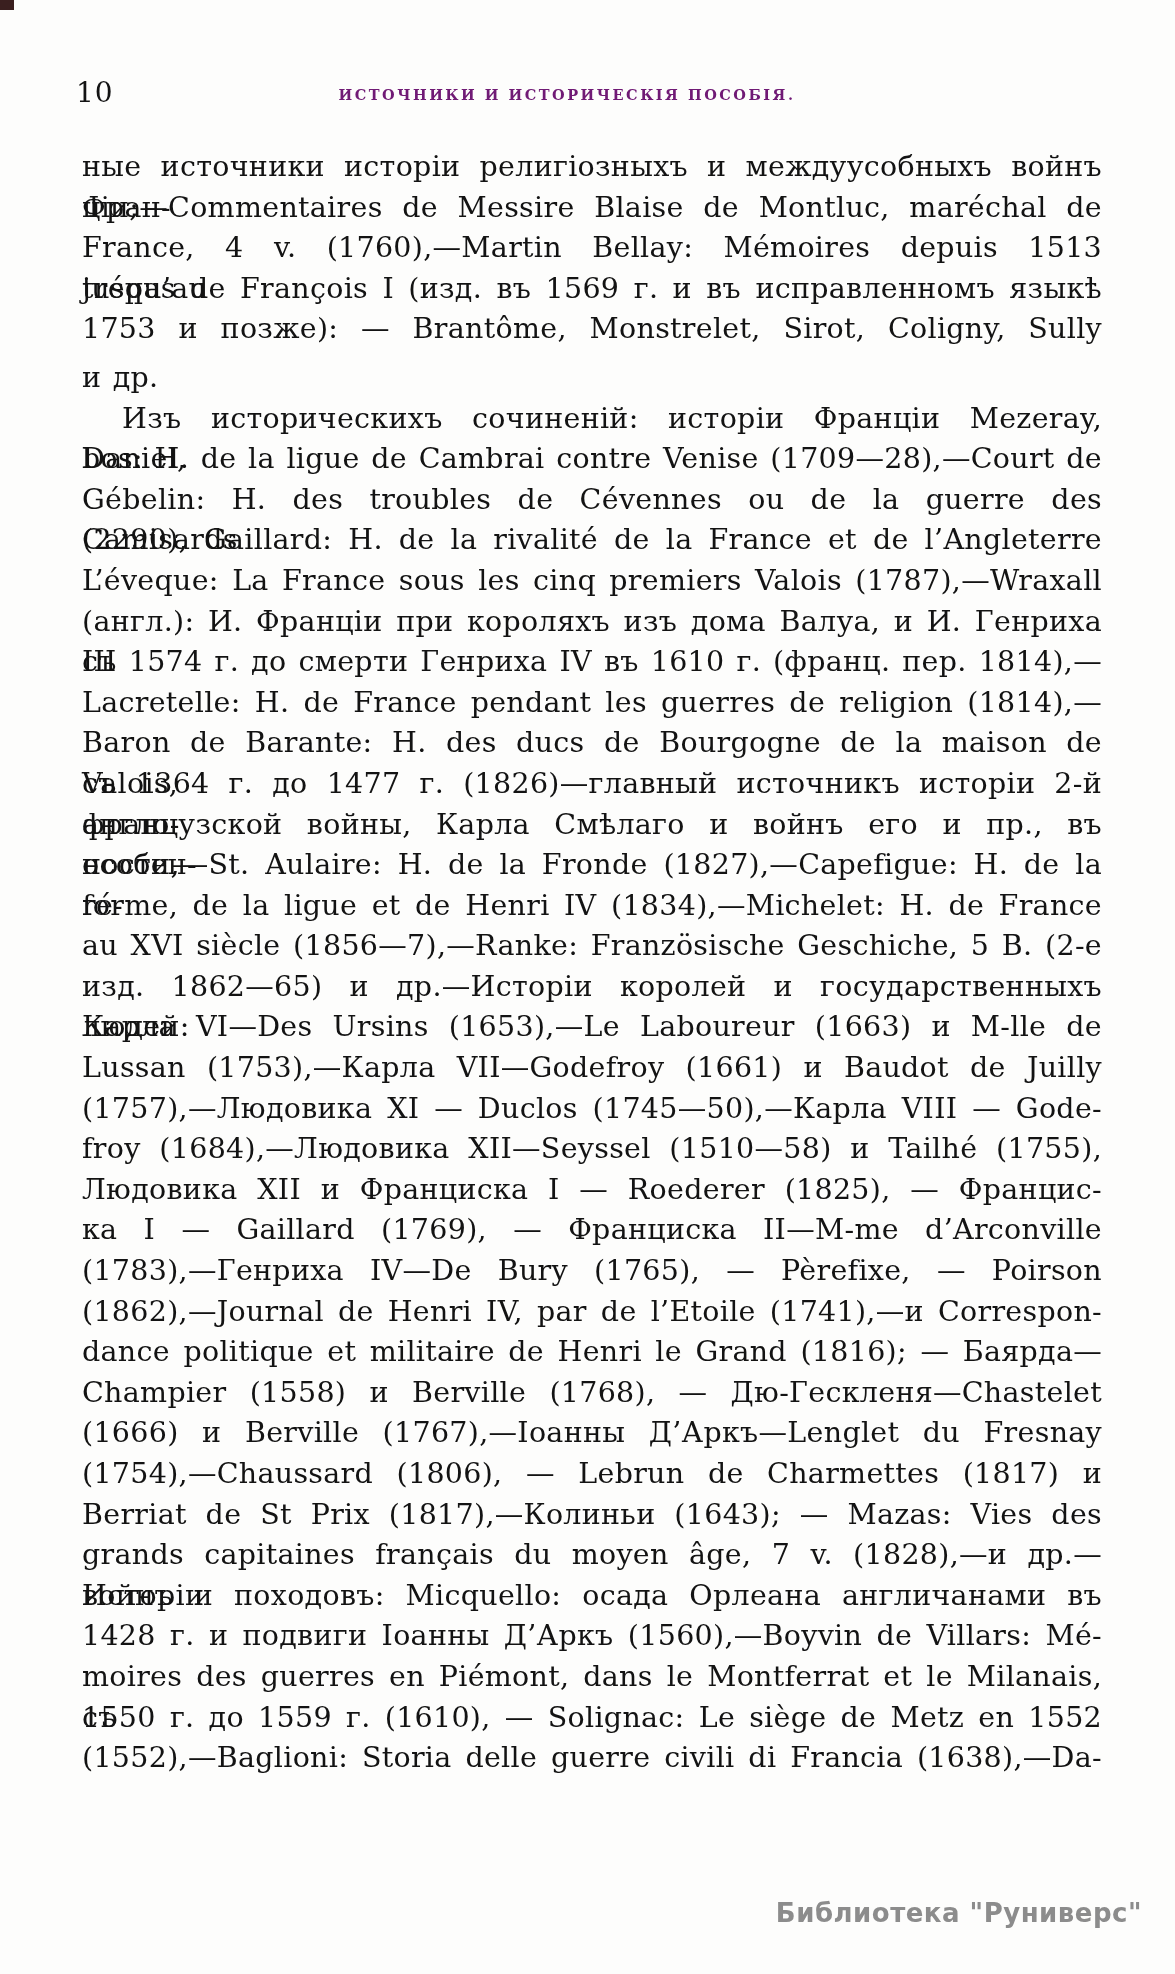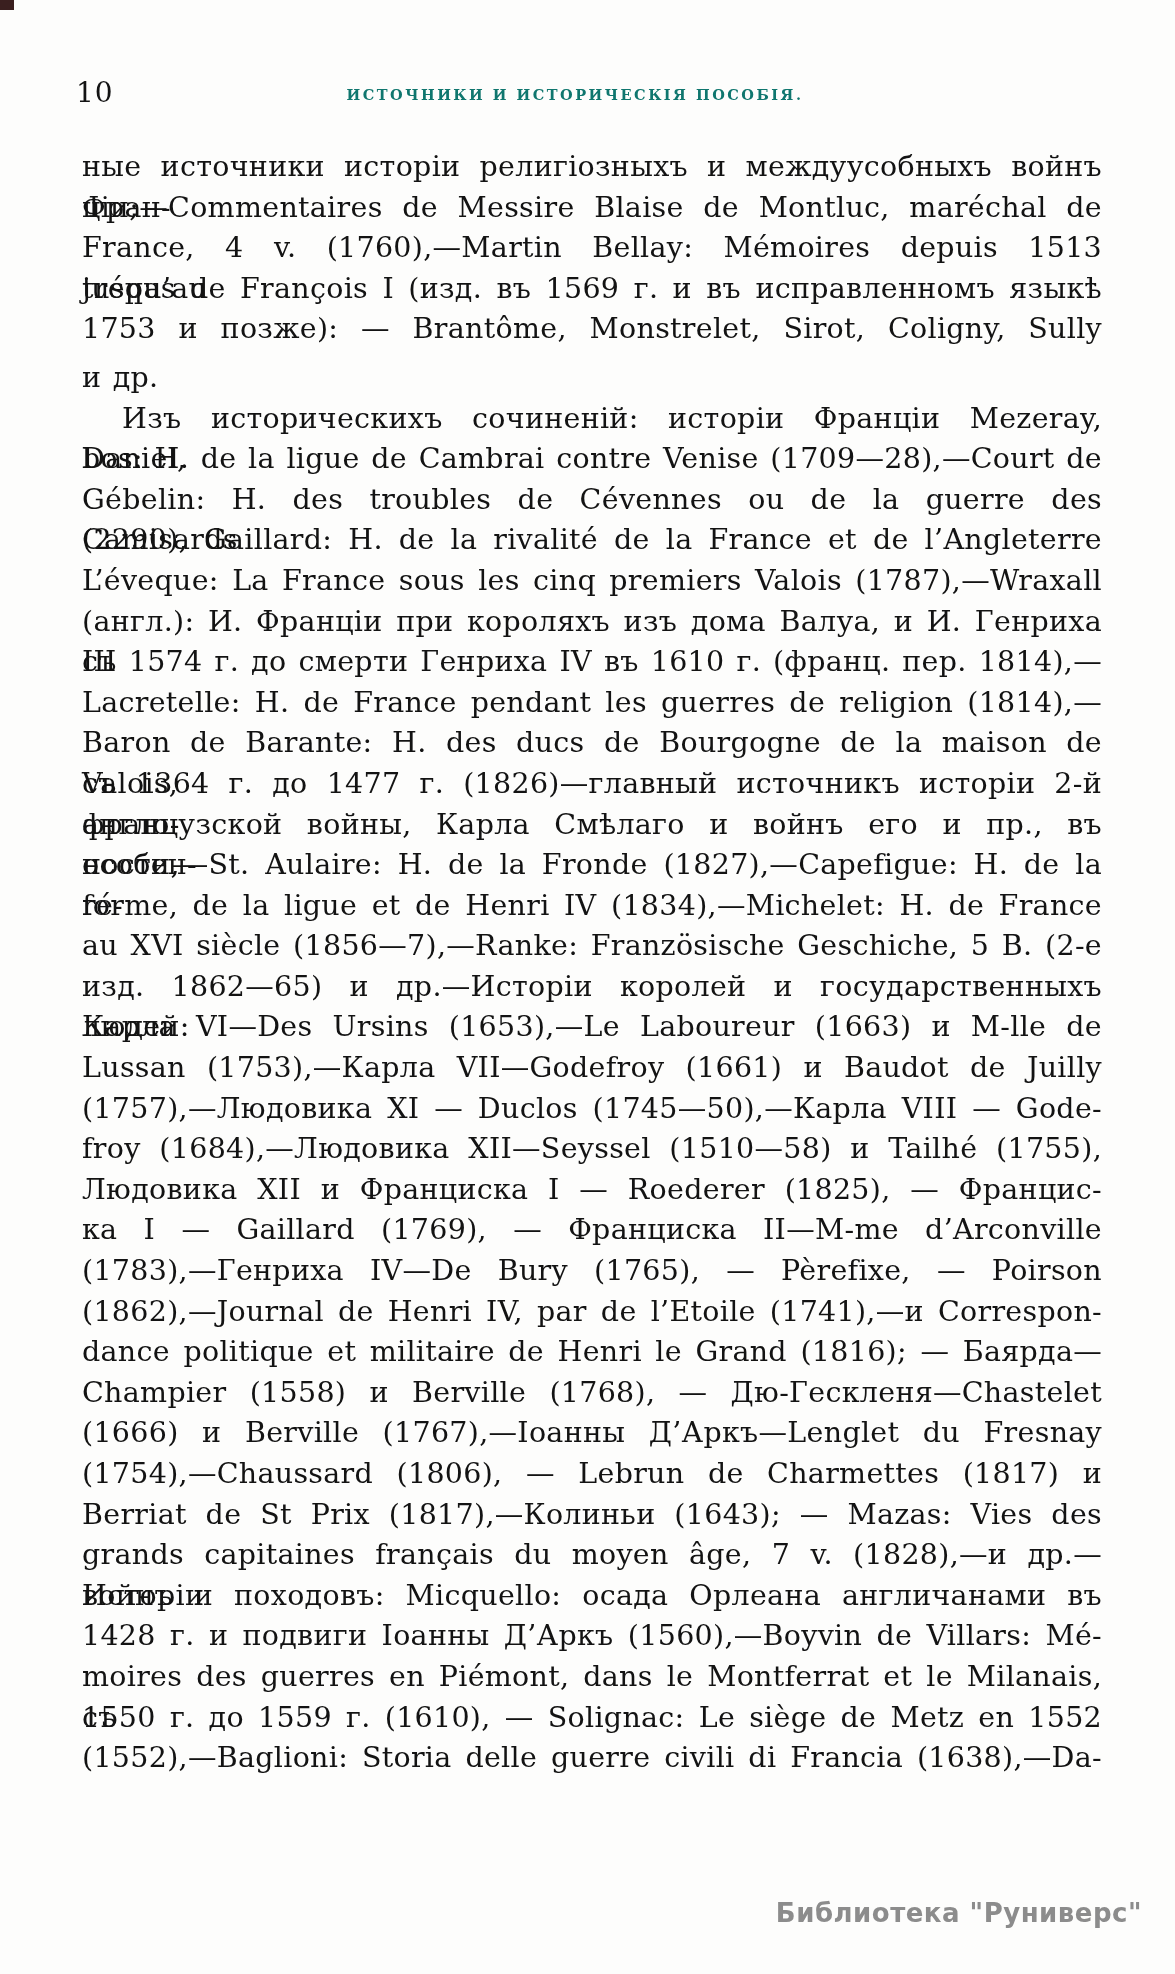--- a/index.html
+++ b/index.html
@@ -14,25 +14,25 @@
   .corner-mark {
     position: absolute; left: 0; top: 0;
     width: 14px; height: 10px;
     background: #3a1f1f;
   }
   .page-number {
     position: absolute; left: 76px; top: 76px;
     font-size: 28px; letter-spacing: 1px;
   }
   .running-title {
-    position: absolute; left: 80px; top: 86px; width: 990px;
+    position: absolute; left: 72px; top: 86px; width: 990px;
     text-align: center;
     font-size: 14.5px; font-weight: bold;
     letter-spacing: 2.5px;
-    color: #0f766e;
+    color: #701a75;
     filter: blur(0.4px);
   }
   .text-block {
     position: absolute; left: 82px; top: 147px; width: 1020px;
   }
   .line {
     font-size: 28.5px;
     height: 40.6px; line-height: 40.6px;
     text-align: justify;
     text-align-last: justify;

